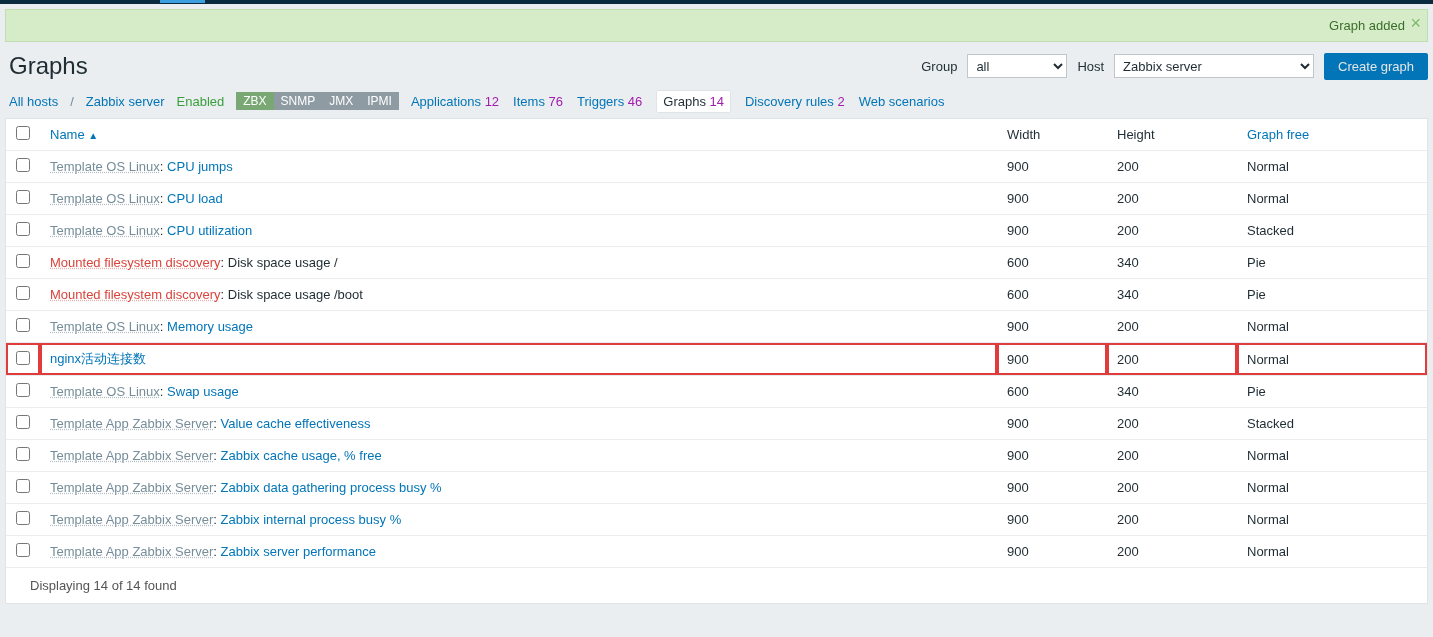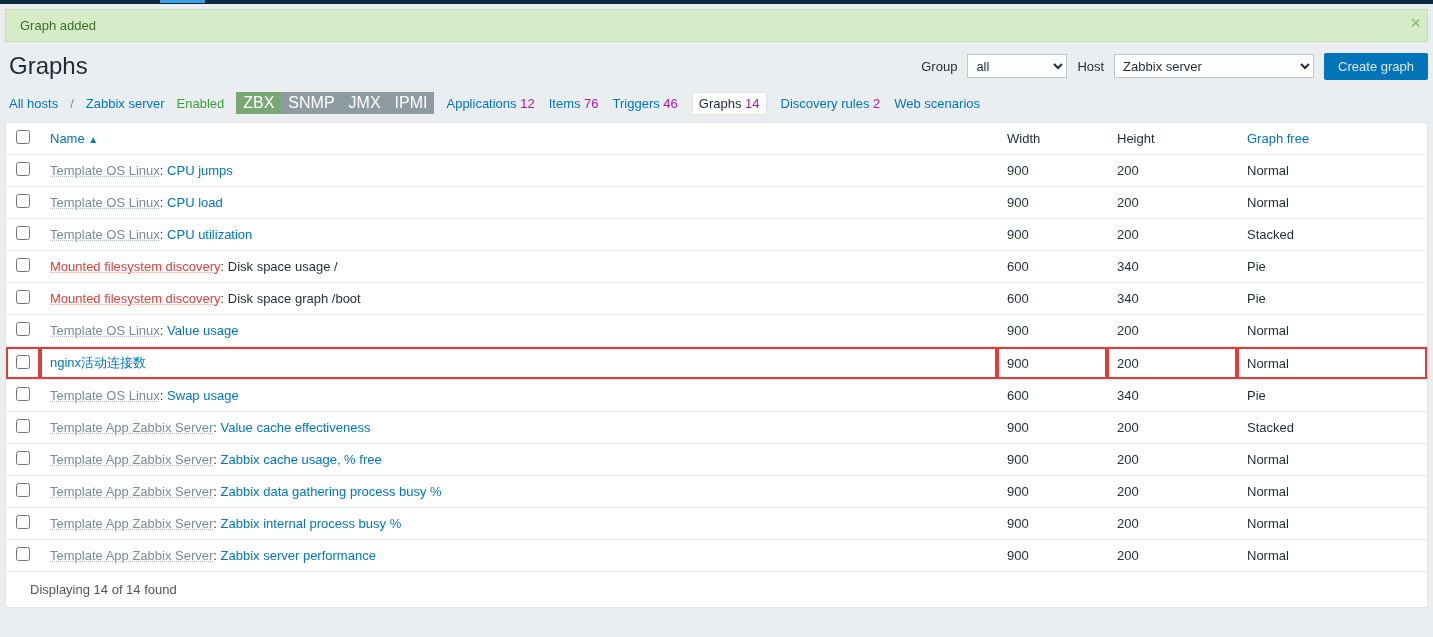--- a/index.html
+++ b/index.html
@@ -1,33 +1,33 @@
 <!DOCTYPE html>
 <html><head>
 <meta charset="utf-8">
 <style>
   * { box-sizing: border-box; }
   html, body { margin:0; padding:0; font-family: Arial, Helvetica, sans-serif; font-size:13px; background:#ebeef0; color:#1f2c33; }
   a { color:#0275b8; text-decoration:none; cursor:pointer; }
   .topbar { height:4px; background:#0a2a40; position:relative; }
   .topbar::after { content:""; position:absolute; left:160px; top:0; width:45px; height:3px; background:#3b9fe0; }
   .wrap { padding:5px 5px 10px 5px; }
-  .msg { background:#d6ecc8; border:1px solid #c0dfb0; color:#3a6e2a; padding:8px 14px; text-align:left; position:relative; margin-bottom:10px; }
+  .msg { background:#d6ecc8; border:1px solid #c0dfb0; color:#3a6e2a; padding:8px 22px; text-align:right; position:relative; margin-bottom:10px; }
   .msg .x { position:absolute; right:6px; top:4px; color:#7bb96a; font-size:18px; cursor:pointer; line-height:1; }
   .titlebar { display:flex; align-items:center; justify-content:space-between; margin:8px 0 12px 0; }
   h1 { font-size:24px; font-weight:normal; margin:0 0 0 4px; color:#1f2c33; }
   .filters { display:flex; align-items:center; gap:10px; }
   .filters label { color:#1f2c33; }
   select { height:24px; border:1px solid #c0c7cc; background:#fff; padding:2px 4px; font-size:13px; color:#1f2c33; min-width:100px; }
   .btn-primary { background:#0275b8; color:#e5e5e5; border:none; padding:6px 14px; cursor:pointer; font-size:13px; border-radius:2px; }
   .navline { display:flex; align-items:center; gap:12px; padding:0 0 8px 4px; flex-wrap:wrap; }
   .sep { color:#768d99; }
   .enabled { color:#399f3b; }
   .tags { display:inline-flex; }
-  .tag { color:#fff; padding:2px 7px; font-size:16px; }
+  .tag { color:#fff; padding:2px 7px; font-size:12px; }
   .tag.g { background:#7aa874; }
   .tag.gr { background:#8f9ba3; }
   .muted { color:#a21caf; }
   .navline .active { background:#fff; border:1px solid #dfe4e7; padding:3px 6px; border-radius:2px; }
   .table-container { background:#ffffff; border:1px solid #dfe4e7; }
   table { width:100%; border-collapse:collapse; }
   th, td { text-align:left; padding:7px 10px; border-bottom:1px solid #eaedef; font-weight:normal; }
   th { color:#1f2c33; background:#fff; }
   th a { color:#0275b8; }
   tr.highlight td { background:#fff; box-shadow: inset 0 0 0 2px #e03c3c; }
@@ -120,28 +120,28 @@
           </tr>
           <tr>
             <td class="col-chk"><input type="checkbox" style=""></td>
             <td><a class="linkred">Mounted filesystem discovery</a>: <span>Disk space usage /</span></td>
             <td>600</td>
             <td>340</td>
             <td>Pie</td>
           </tr>
           <tr>
             <td class="col-chk"><input type="checkbox" style=""></td>
-            <td><a class="linkred">Mounted filesystem discovery</a>: <span>Disk space graph /boot</span></td>
+            <td><a class="linkred">Mounted filesystem discovery</a>: <span>Disk space usage /boot</span></td>
             <td>600</td>
             <td>340</td>
             <td>Pie</td>
           </tr>
           <tr>
             <td class="col-chk"><input type="checkbox" style=""></td>
-            <td><a class="linkgrey">Template OS Linux</a>: <a class="linkblue">Value usage</a></td>
+            <td><a class="linkgrey">Template OS Linux</a>: <a class="linkblue">Memory usage</a></td>
             <td>900</td>
             <td>200</td>
             <td>Normal</td>
           </tr>
           <tr class="highlight">
             <td class="col-chk"><input type="checkbox" style=""></td>
             <td><a class="linkblue">nginx活动连接数</a></td>
             <td>900</td>
             <td>200</td>
             <td>Normal</td>

